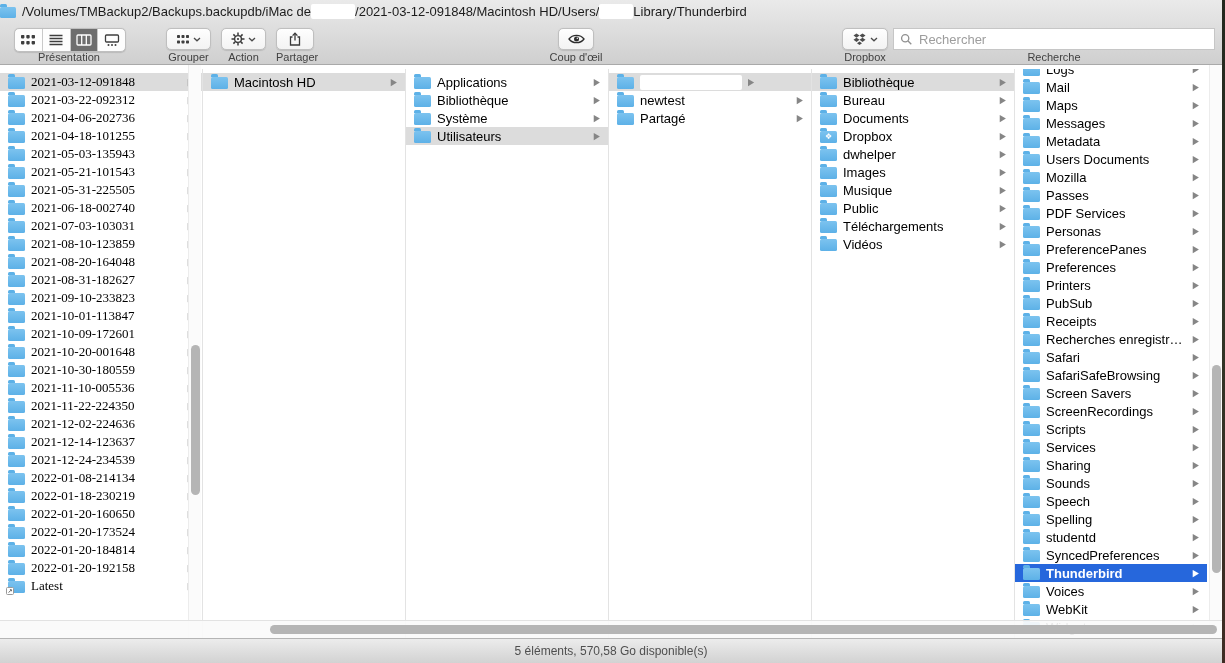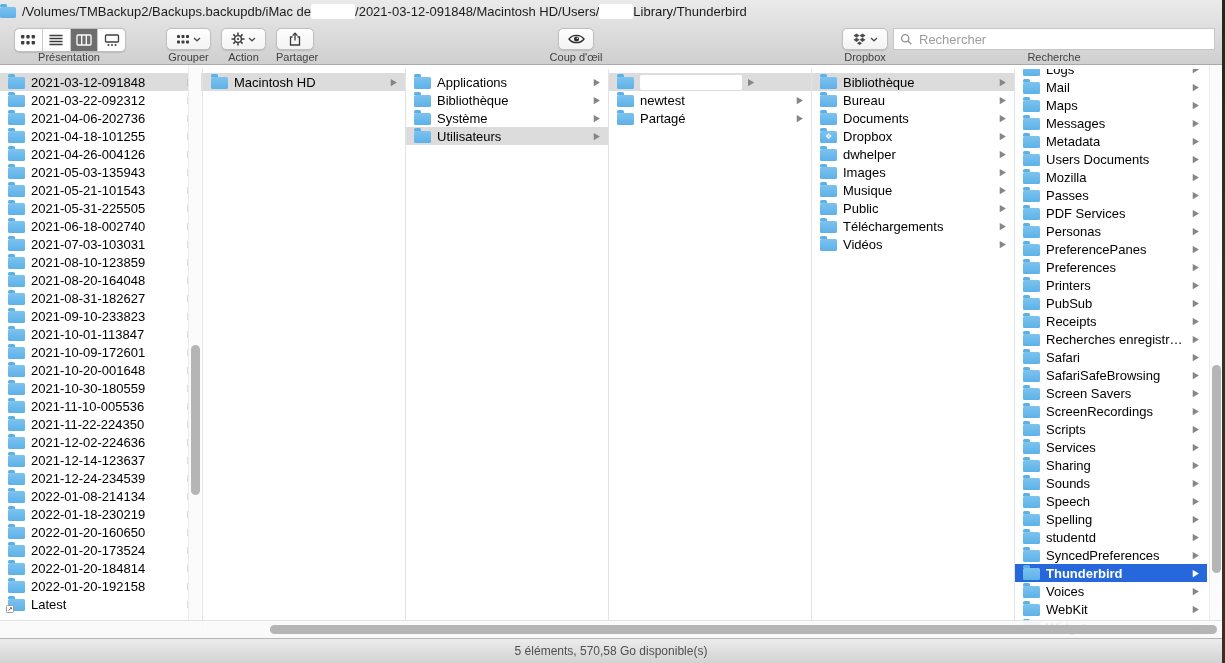--- a/index.html
+++ b/index.html
@@ -210,44 +210,39 @@
       <svg width="13" height="13" viewBox="0 0 13 13">
         <circle cx="5.2" cy="5.2" r="3.6" fill="none" stroke="#909090" stroke-width="1.3"></circle>
         <line x1="8" y1="8" x2="11.3" y2="11.3" stroke="#909090" stroke-width="1.3"></line>
       </svg>
       <input type="text" placeholder="Rechercher" style="">
     </div>
     <div class="tlabel" style="left:893px;width:322px;">Recherche</div>
   </div>
 
   <div id="columns">
-      <div class="col" style="left: 0px; width: 203px;">
+      <div class="col" style="left: 0px; width: 203px; font-family: Liberation Serif, serif;">
         <div class="row sel-gray">
           <span class="ficon"></span>
           <span class="lbl">2021-03-12-091848</span>
           <span class="arrow">▶</span>
         </div>
         <div class="row">
           <span class="ficon"></span>
           <span class="lbl">2021-03-22-092312</span>
           <span class="arrow">▶</span>
         </div>
         <div class="row">
           <span class="ficon"></span>
           <span class="lbl">2021-04-06-202736</span>
           <span class="arrow">▶</span>
         </div>
         <div class="row">
           <span class="ficon"></span>
           <span class="lbl">2021-04-18-101255</span>
-          <span class="arrow">▶</span>
-        </div>
-        <div class="row">
-          <span class="ficon"></span>
-          <span class="lbl">2021-04-26-004126</span>
           <span class="arrow">▶</span>
         </div>
         <div class="row">
           <span class="ficon"></span>
           <span class="lbl">2021-05-03-135943</span>
           <span class="arrow">▶</span>
         </div>
         <div class="row">
           <span class="ficon"></span>
           <span class="lbl">2021-05-21-101543</span>

